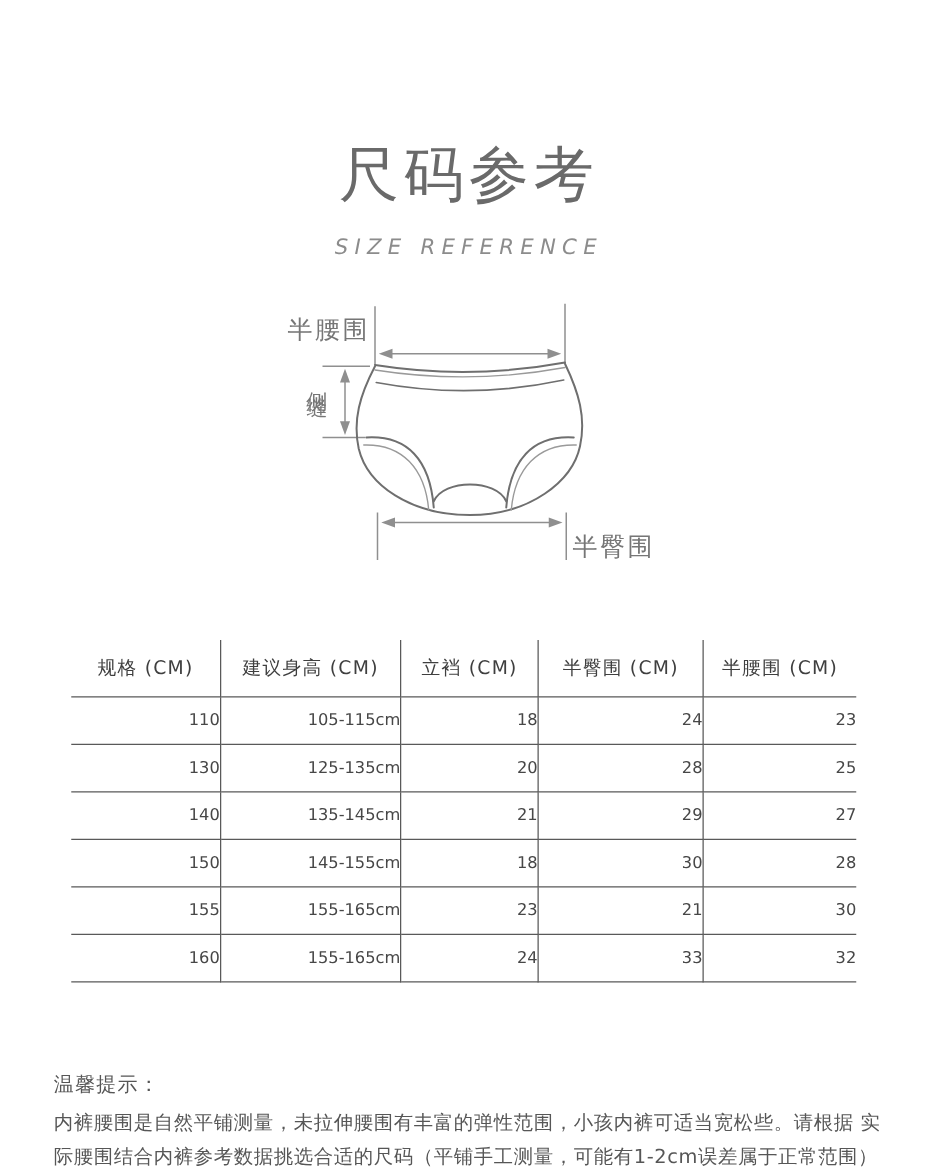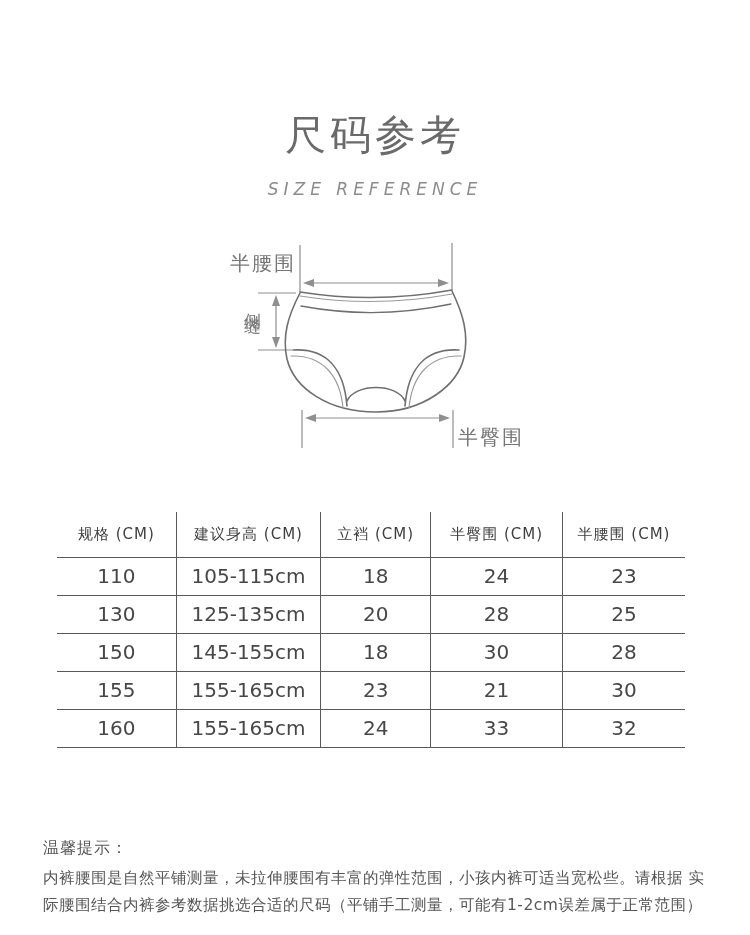--- a/index.html
+++ b/index.html
@@ -9,21 +9,21 @@
     width: 750px;
     height: 935px;
     font-family: "DejaVu Sans", sans-serif;
     color: #444444;
     overflow: hidden;
   }
 
   
   .title-block { position: absolute; top: 108px; left: 0; width: 750px; text-align: center; }
   .main-title {
-    font-size: 41px;
+    font-size: 48px;
     font-weight: 500;
     letter-spacing: 4px;
     color: #6a6a6a;
   }
   .sub-title {
     margin-top: 16px;
     font-size: 17px;
     font-weight: 400;
     letter-spacing: 5px;
     color: #8c8c8c;
@@ -63,33 +63,33 @@
     font-size: 15px;
     font-weight: 400;
     color: #3f3f3f;
     border-bottom: 1px solid #595959;
     text-align: center;
     vertical-align: middle;
     letter-spacing: 1px;
   }
   .size-table td {
     height: 38px;
-    font-size: 20px;
+    font-size: 13px;
     font-weight: 400;
     color: #474747;
     border-bottom: 1px solid #595959;
-    text-align: center;
+    text-align: right;
     vertical-align: middle;
   }
   .size-table th:not(:last-child),
   .size-table td:not(:last-child) { border-right: 1px solid #595959; }
 
   
   .tips { position: absolute; left: 43px; top: 838px; width: 668px; color: #565656; }
-  .tips-heading { font-size: 16px; font-weight: 400; letter-spacing: 1px; }
+  .tips-heading { font-size: 16px; font-weight: 400; letter-spacing: 1px; margin-top: 20px; }
   .tips-body { margin-top: 6px; font-size: 15.5px; line-height: 27px; letter-spacing: 0.5px; }
 </style>
 </head>
 <body>
 
 <div class="title-block">
   <div class="main-title">尺码参考</div>
   <div class="sub-title">SIZE REFERENCE</div>
 </div>
 
@@ -168,20 +168,27 @@
       <td>23</td>
     </tr>
     <tr>
       <td>130</td>
       <td>125-135cm</td>
       <td>20</td>
       <td>28</td>
       <td>25</td>
     </tr>
     <tr>
+      <td>140</td>
+      <td>135-145cm</td>
+      <td>21</td>
+      <td>29</td>
+      <td>27</td>
+    </tr>
+    <tr>
       <td>150</td>
       <td>145-155cm</td>
       <td>18</td>
       <td>30</td>
       <td>28</td>
     </tr>
     <tr>
       <td>155</td>
       <td>155-165cm</td>
       <td>23</td>

